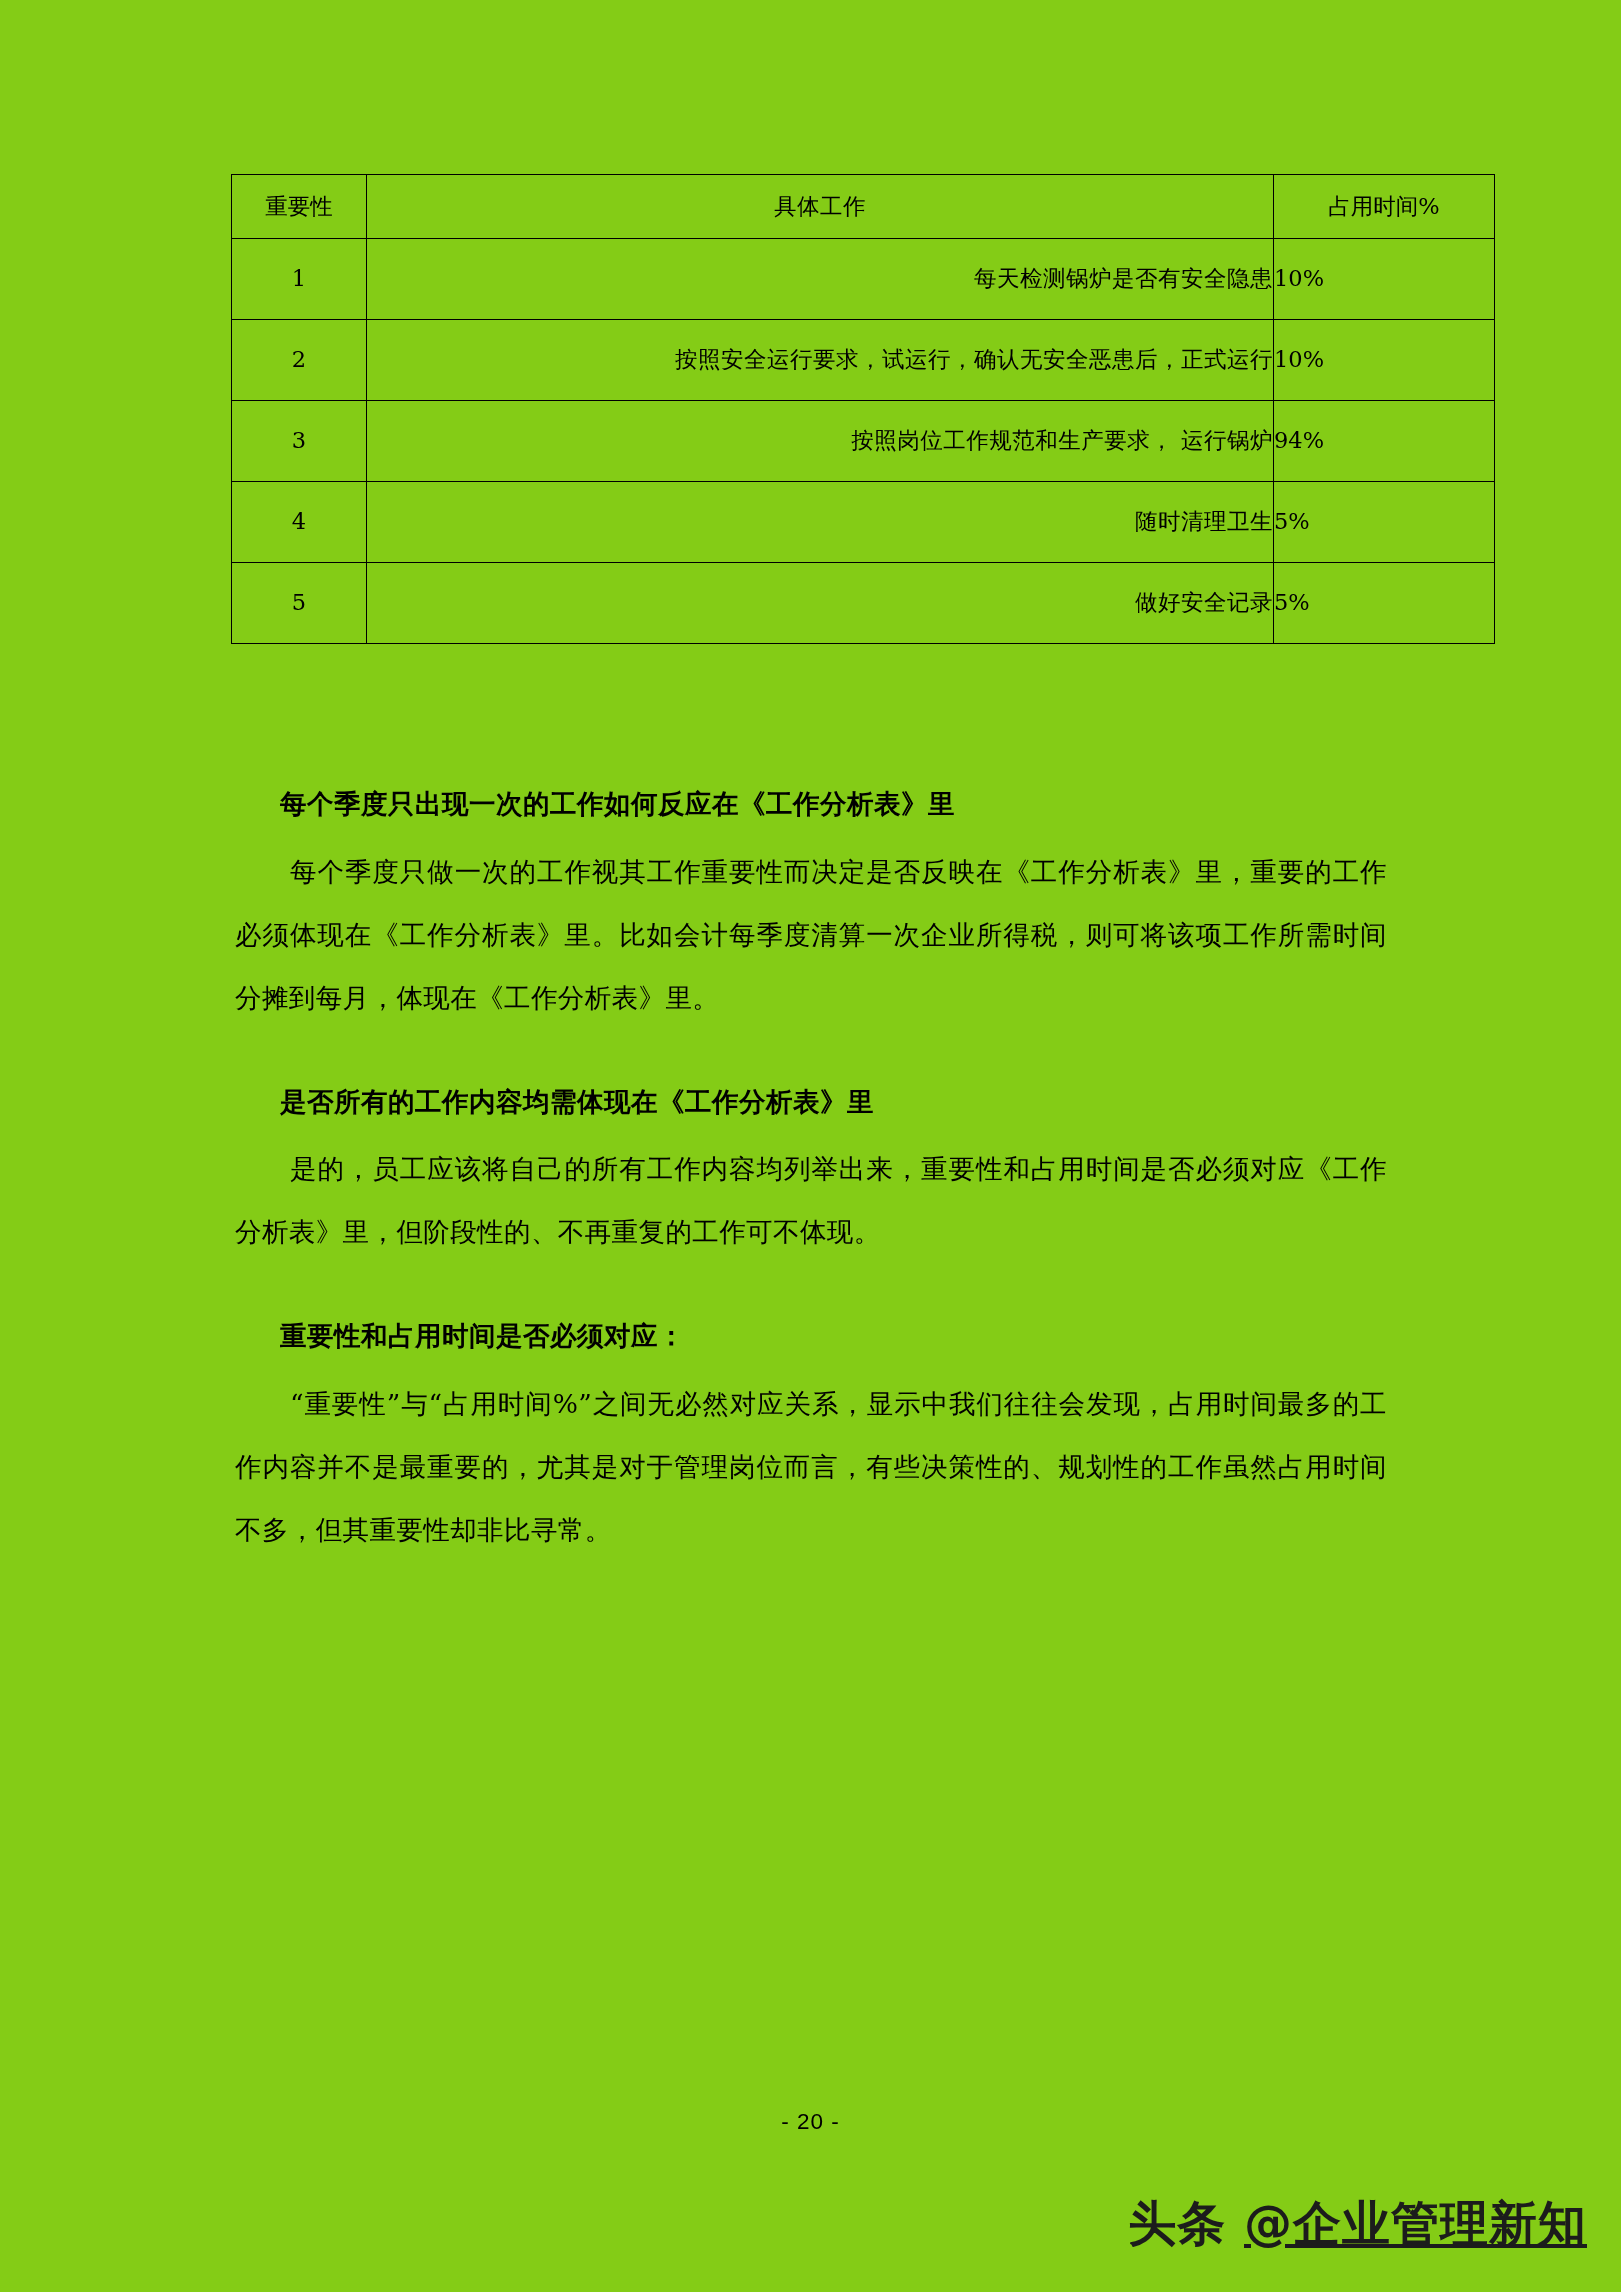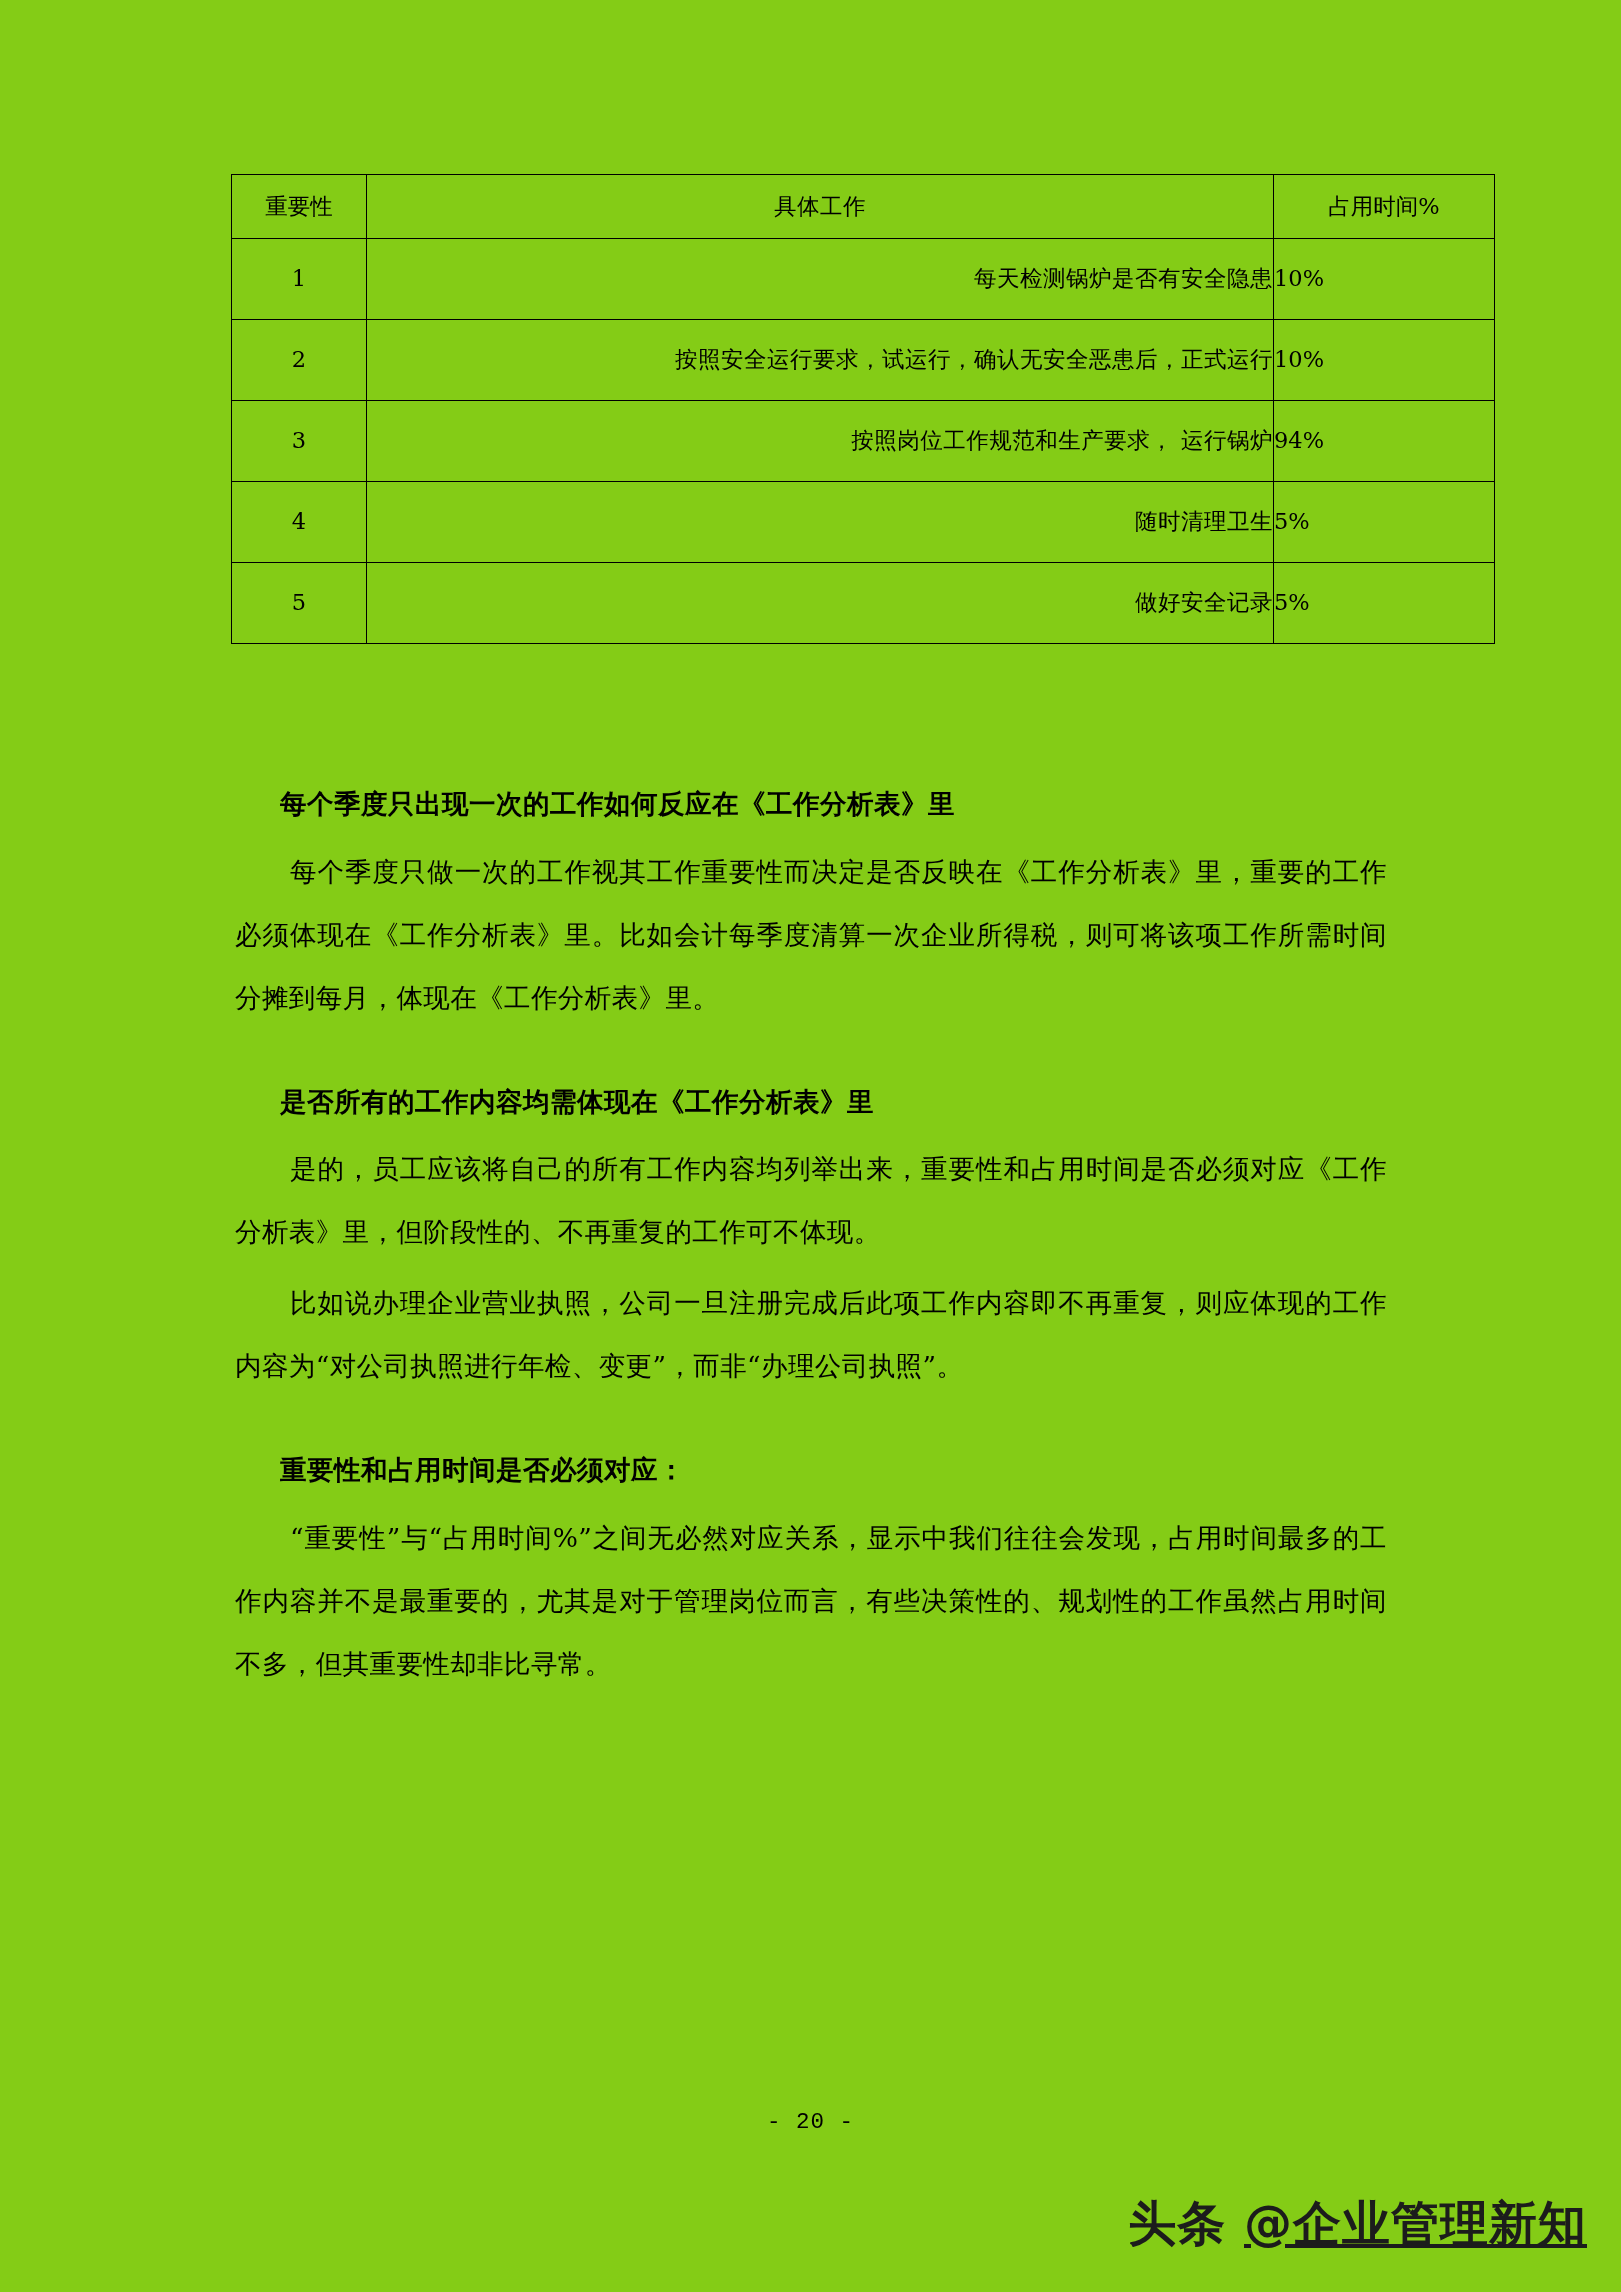--- a/index.html
+++ b/index.html
@@ -84,21 +84,21 @@
   .sec-gap { height: 45px; }
 
   
   .page-number {
     position: absolute;
     left: 0;
     right: 0;
     top: 2109px;
     text-align: center;
     font-size: 22.5px;
-    font-family: Liberation Mono, monospace;
+    font-family: Liberation Sans, sans-serif;
     letter-spacing: 1px;
   }
 
   .watermark {
     position: absolute;
     right: 34px;
     top: 2192px;
     font-size: 48px;
     font-weight: bold;
     color: #1c1c1c;
@@ -156,21 +156,20 @@
   </div>
 
   <div class="content" id="content-root">
       <h3 class="heading">每个季度只出现一次的工作如何反应在《工作分析表》里</h3>
       <div class="gap-after-heading"></div>
       <p class="para">每个季度只做一次的工作视其工作重要性而决定是否反映在《工作分析表》里，重要的工作必须体现在《工作分析表》里。比如会计每季度清算一次企业所得税，则可将该项工作所需时间分摊到每月，体现在《工作分析表》里。</p>
       <div class="sec-gap"></div>
       <h3 class="heading">是否所有的工作内容均需体现在《工作分析表》里</h3>
       <div class="gap-after-heading"></div>
       <p class="para">是的，员工应该将自己的所有工作内容均列举出来，重要性和占用时间是否必须对应《工作分析表》里，但阶段性的、不再重复的工作可不体现。</p>
-      <p class="para">比如说办理企业营业执照，公司一旦注册完成后此项工作内容即不再重复，则应体现的工作内容为“对公司执照进行年检、变更”，而非“办理公司执照”。</p>
       <div class="sec-gap"></div>
       <h3 class="heading">重要性和占用时间是否必须对应：</h3>
       <div class="gap-after-heading"></div>
       <p class="para">“重要性”与“占用时间%”之间无必然对应关系，显示中我们往往会发现，占用时间最多的工作内容并不是最重要的，尤其是对于管理岗位而言，有些决策性的、规划性的工作虽然占用时间不多，但其重要性却非比寻常。</p>
     </div>
 
   <div class="page-number">- 20 -</div>
 
   <div class="watermark">
     <span>头条</span>

